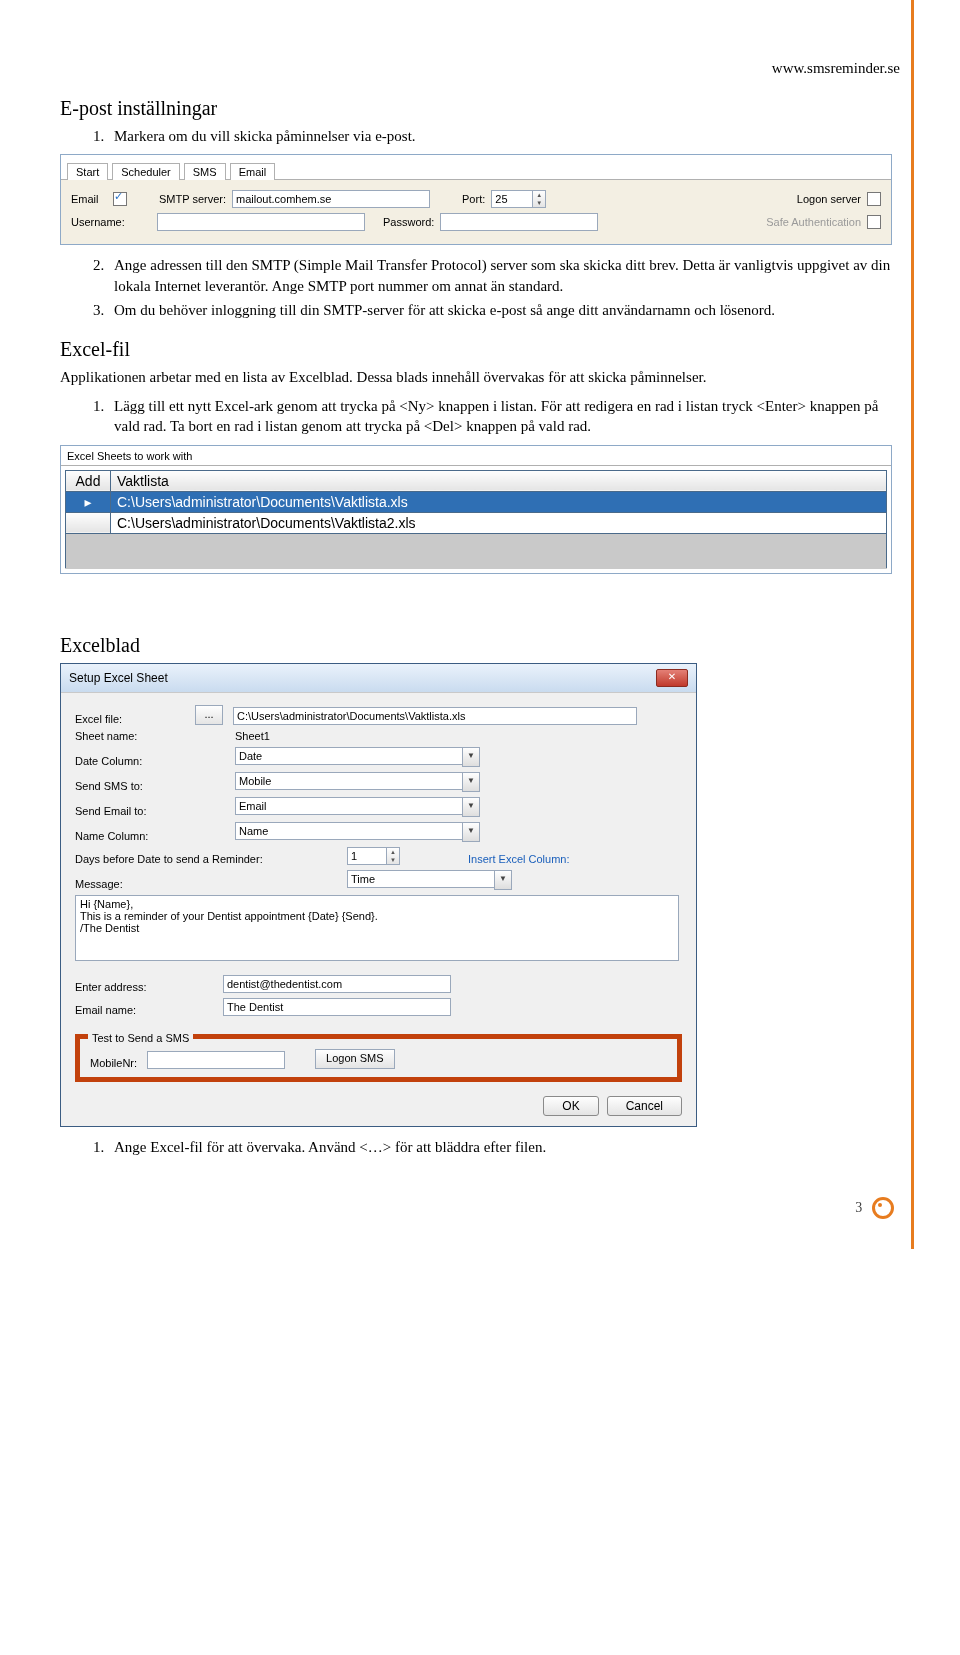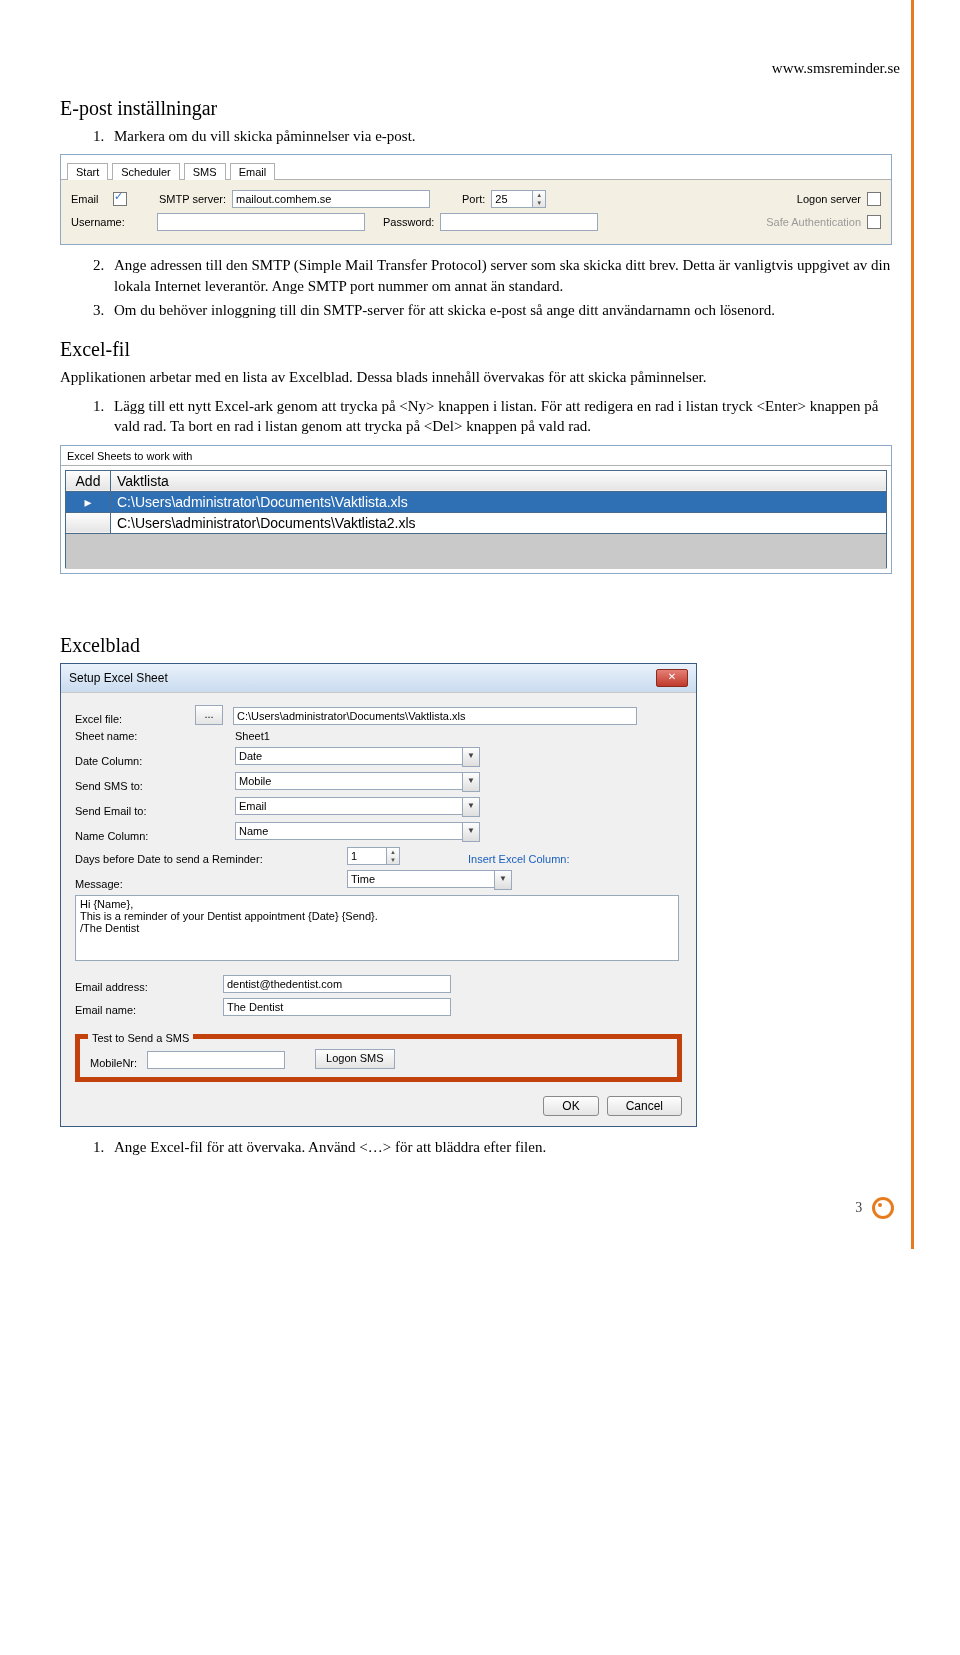--- a/index.html
+++ b/index.html
@@ -504,21 +504,21 @@
           <input class="combo-text" style="width: 140px;" value="Time">
           <span class="combo-btn">▼</span>
         </div>
       </div>
       <div class="dlg-textarea">Hi {Name},
 This is a reminder of your Dentist appointment {Date} {Send}.
 /The Dentist</div>
 
       <div style="height:14px"></div>
       <div class="dlg-row">
-        <span class="ui-label dlg-label">Email address:</span>
+        <span class="ui-label dlg-label">Enter address:</span>
         <span style="width:18px"></span>
         <input class="dlg-text" style="width: 220px;" value="dentist@thedentist.com">
       </div>
       <div class="dlg-row">
         <span class="ui-label dlg-label">Email name:</span>
         <span style="width:18px"></span>
         <input class="dlg-text" style="width: 220px;" value="The Dentist">
       </div>
 
       <div class="groupbox">

